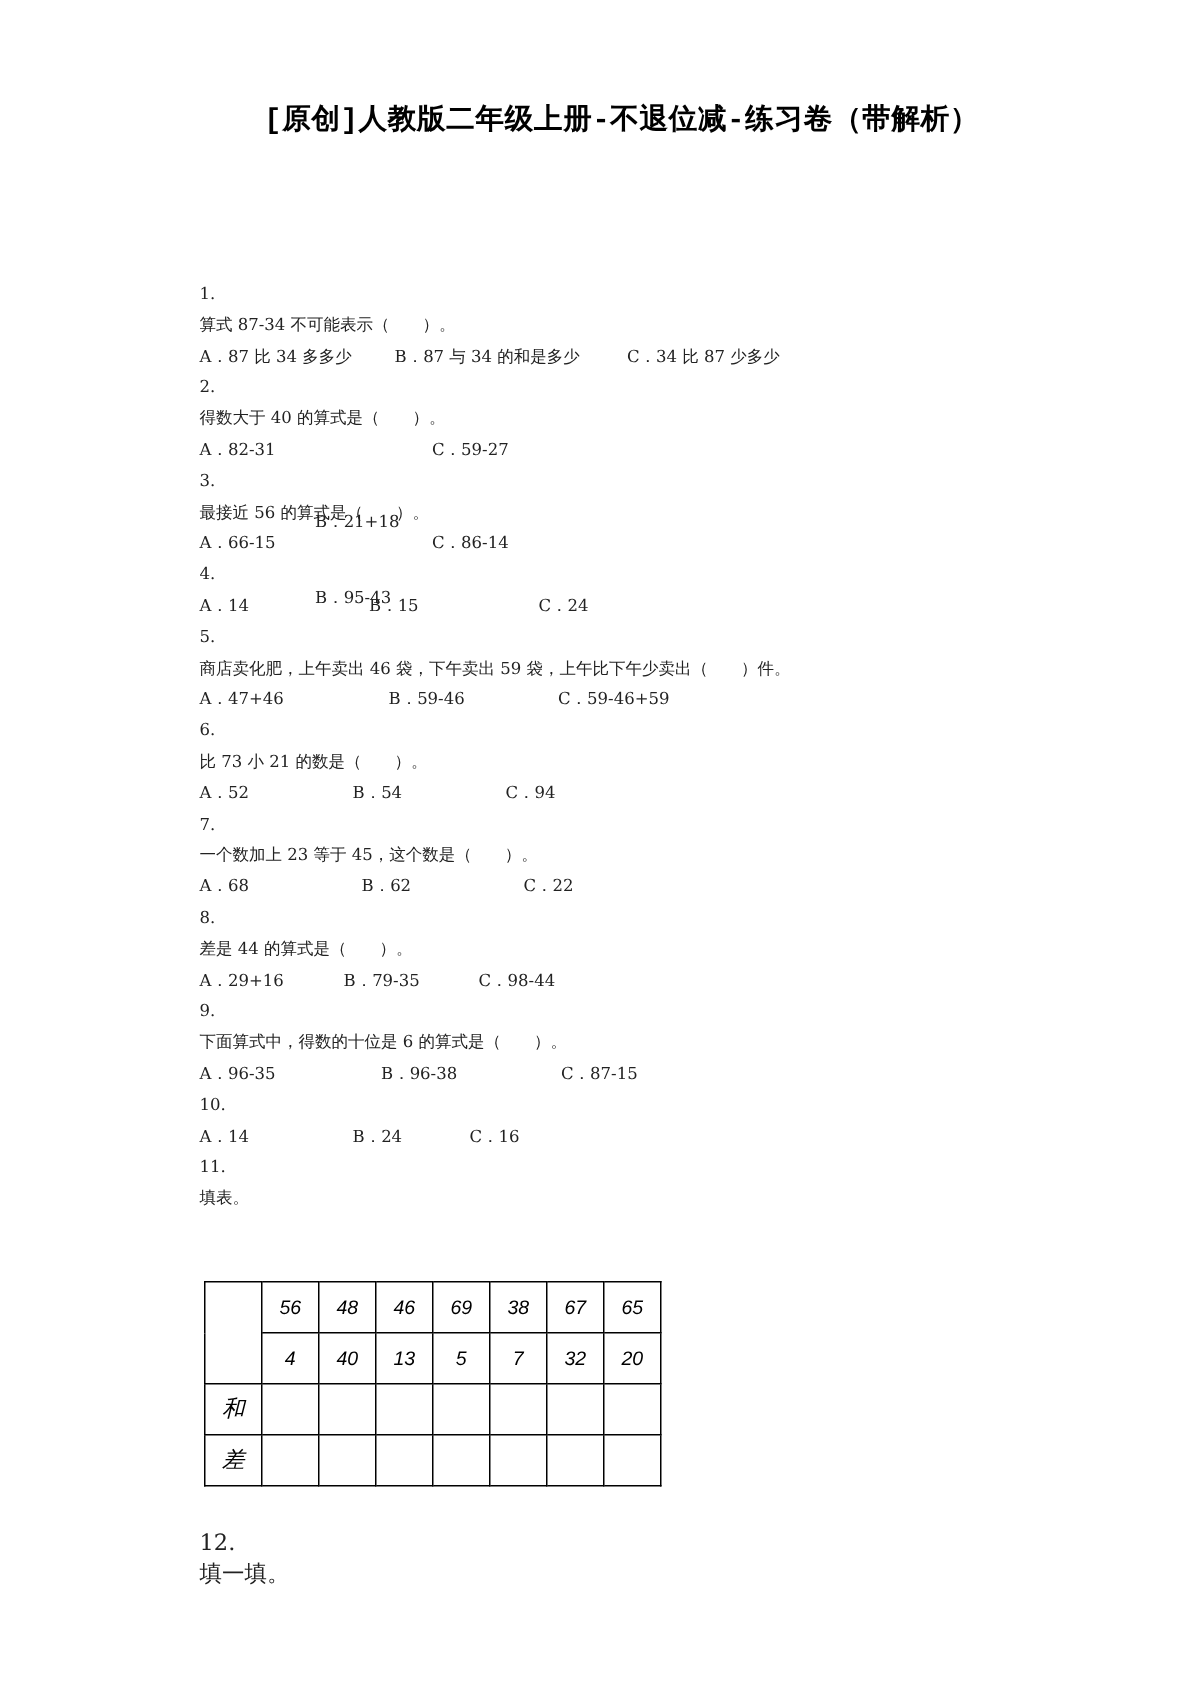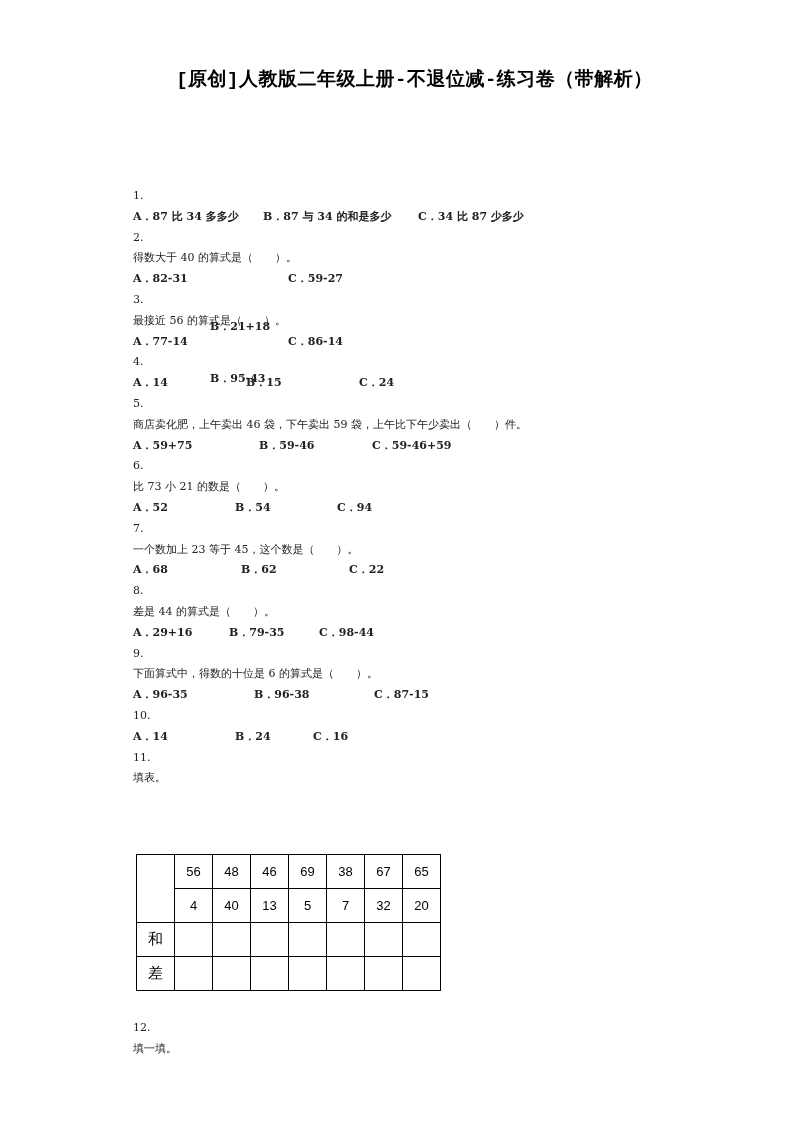--- a/index.html
+++ b/index.html
@@ -8,60 +8,61 @@
     position: absolute; left: 0; top: 66px; width: 793px; text-align: center;
     font-family: Liberation Mono, monospace; font-weight: bold; font-size: 19px;
     letter-spacing: 0.5px;
     padding-left: 18px;
   }
   .content {
     position: absolute; left: 133px; top: 186px; width: 560px;
     font-family: "DejaVu Serif", "Liberation Serif", serif; font-size: 11px; color: #222;
   }
   .line { height: 20.8px; line-height: 20.8px; white-space: pre; }
-  .opts { display: flex; font-weight: bold; }
+  .opts { display: flex; }
   .opt { display: inline-block; white-space: pre; }
   table.fill {
     position: absolute; left: 136px; top: 854px;
-    border-collapse: collapse; font-family: "Liberation Sans", "DejaVu Sans", sans-serif; font-size: 13px;
+    border-collapse: collapse; font-family: "Liberation Sans", "DejaVu Sans", sans-serif; font-size: 13px; font-style: italic;
   }
   table.fill td {
     border: 1px solid #000; width: 37px; height: 33px; text-align: center; vertical-align: middle; padding: 0;
   }
   table.fill td.head { width: 37px; font-family: "DejaVu Sans", sans-serif; font-size: 15px; }
-  .q12 { position: absolute; left: 133px; top: 1018px; font-family: "DejaVu Serif", serif; font-size: 11px; color: #222; }
+  .q12 { position: absolute; left: 133px; top: 1018px; font-family: "DejaVu Serif", serif; font-size: 15px; color: #222; }
 </style>
 </head>
 <body>
 
 <div class="title">[原创]人教版二年级上册-不退位减-练习卷（带解析）</div>
 
 <div class="content" id="questions">
     <div>
       <div class="line">1.</div>
+      <div class="line">算式 87-34 不可能表示（　　）。</div>
       <div class="line opts"><span class="opt" style="width: 130px;">A．87 比 34 多多少</span><span class="opt" style="width: 155px;">B．87 与 34 的和是多少</span><span class="opt">C．34 比 87 少多少</span></div>
     </div>
     <div>
       <div class="line">2.</div>
       <div class="line">得数大于 40 的算式是（　　）。</div>
       <div class="line opts"><span class="opt" style="width: 77px;">A．82-31</span><span class="opt" style="width: 78px; margin-top: 48px;">B．21+18</span><span class="opt">C．59-27</span></div>
     </div>
     <div>
       <div class="line">3.</div>
       <div class="line">最接近 56 的算式是（　　）。</div>
-      <div class="line opts"><span class="opt" style="width: 77px;">A．77-14</span><span class="opt" style="width: 78px; margin-top: 37px;">B．95-43</span><span class="opt">C．86-14</span></div>
+      <div class="line opts"><span class="opt" style="width: 77px;">A．66-15</span><span class="opt" style="width: 78px; margin-top: 37px;">B．95-43</span><span class="opt">C．86-14</span></div>
     </div>
     <div>
       <div class="line">4.</div>
       <div class="line opts"><span class="opt" style="width: 113px;">A．14</span><span class="opt" style="width: 113px;">B．15</span><span class="opt">C．24</span></div>
     </div>
     <div>
       <div class="line">5.</div>
       <div class="line">商店卖化肥，上午卖出 46 袋，下午卖出 59 袋，上午比下午少卖出（　　）件。</div>
-      <div class="line opts"><span class="opt" style="width: 126px;">A．59+75</span><span class="opt" style="width: 113px;">B．59-46</span><span class="opt">C．59-46+59</span></div>
+      <div class="line opts"><span class="opt" style="width: 126px;">A．47+46</span><span class="opt" style="width: 113px;">B．59-46</span><span class="opt">C．59-46+59</span></div>
     </div>
     <div>
       <div class="line">6.</div>
       <div class="line">比 73 小 21 的数是（　　）。</div>
       <div class="line opts"><span class="opt" style="width: 102px;">A．52</span><span class="opt" style="width: 102px;">B．54</span><span class="opt">C．94</span></div>
     </div>
     <div>
       <div class="line">7.</div>
       <div class="line">一个数加上 23 等于 45，这个数是（　　）。</div>
       <div class="line opts"><span class="opt" style="width: 108px;">A．68</span><span class="opt" style="width: 108px;">B．62</span><span class="opt">C．22</span></div>

